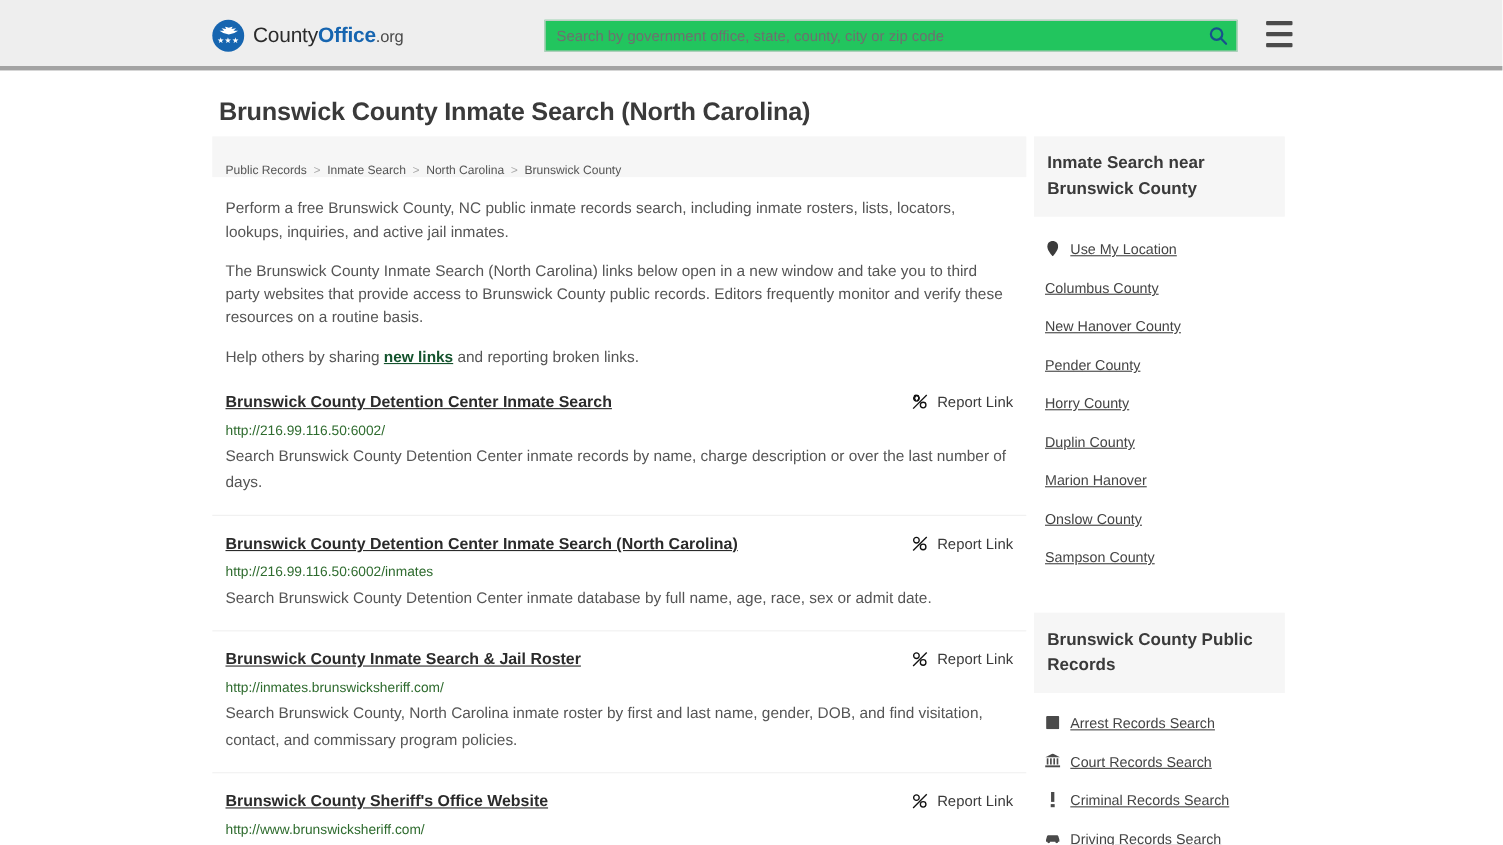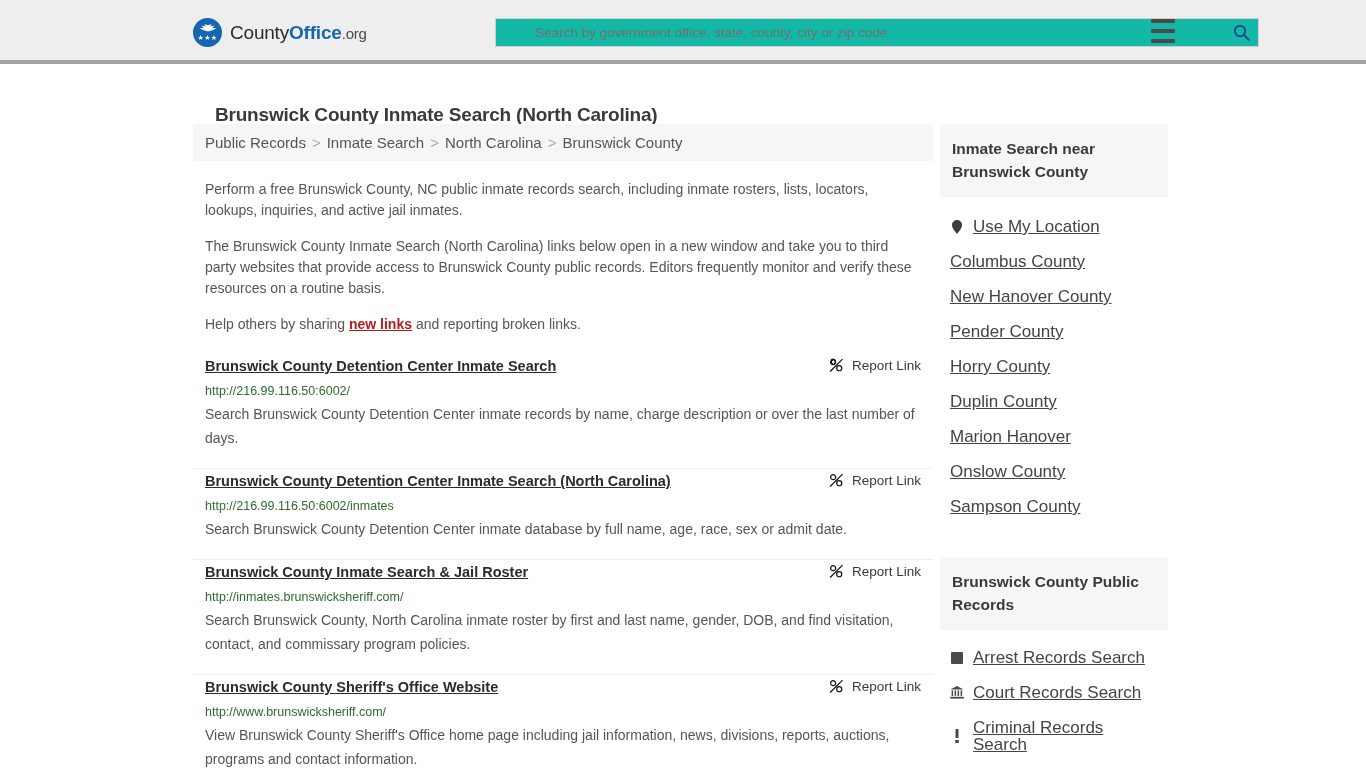--- a/index.html
+++ b/index.html
@@ -55,24 +55,24 @@
     color: #2b2b2b;
     white-space: nowrap;
   }
   #brand-text .b-office { color: #1665b0; font-weight: bold; }
   #brand-text .b-county { color: #2b2b2b; }
   #brand-text .b-org { color: #4a4a4a; font-size: 15px; }
 
   #search-wrap {
     position: absolute;
     left: 495px; top: 18px;
-    width: 764px; height: 29px;
-    background: #14b8a6;
+    width: 630px; height: 29px;
+    background: #22c55e;
     border: 1px solid #cfcfcf;
-    display: flex; align-items: center; padding-left: 29px;
+    display: flex; align-items: center;
   }
   #search-input {
     flex: 1;
     border: none; outline: none;
     height: 27px;
     padding: 0 10px;
     font-size: 13.5px;
     font-family: "Liberation Sans", sans-serif;
     color: #333;
     background: transparent;
@@ -105,40 +105,40 @@
   }
 
   
   #page {
     position: relative;
     width: 1366px;
   }
   #page-title {
     position: absolute;
     left: 199px; top: 24px;
-    font-size: 19px;
+    font-size: 23px;
     font-weight: bold;
     color: #3a3a3a;
     letter-spacing: -0.2px;
-    margin: 16px;
+    margin: 0;
     white-space: nowrap;
   }
 
   #content-col {
     position: absolute;
     left: 193px; top: 60px;
     width: 740px;
   }
 
   #breadcrumb {
     background: #f6f6f6;
     height: 37px;
-    display: flex; align-items: center;
+    display: flex; align-items: flex-end;
     padding-left: 12px;
-    font-size: 15px;
+    font-size: 11px;
     color: #555;
   }
   #breadcrumb a {
     color: #555;
     text-decoration: none;
   }
   #breadcrumb .sep {
     color: #a7a7a7;
     margin: 0 6px;
   }
@@ -147,33 +147,33 @@
     margin: 0;
     padding: 0 12px;
     font-size: 14px;
     line-height: 21px;
     color: #555555;
   }
   #intro-1 { margin-top: 18px; }
   #intro-2 { margin-top: 15px; }
   #intro-3 { margin-top: 15px; }
   #intro-3 a {
-    color: #b91c1c;
+    color: #14532d;
     font-weight: bold;
     text-decoration: underline;
   }
 
   #listings { margin-top: 22px; }
   .listing {
     padding: 0 12px 0 12px;
     position: relative;
   }
   .listing + .listing {
     border-top: 1px solid #f0f0f0;
-    padding-top: 3px;
+    padding-top: 17px;
     margin-top: 18px;
   }
   .listing-head {
     display: flex;
     align-items: flex-start;
     justify-content: space-between;
   }
   .listing-title {
     font-size: 14.5px;
     font-weight: bold;
@@ -217,24 +217,23 @@
     background: #f6f6f6;
     padding: 13px 12px 14px 12px;
     font-size: 15.5px;
     font-weight: bold;
     color: #3a3a3a;
     line-height: 23px;
   }
   .panel-list { margin-top: 12px; }
   .panel-item {
     display: flex;
-    align-items: center;
     gap: 9px;
     padding: 9px 10px;
-    font-size: 17px;
+    font-size: 13px;
     line-height: 17px;
   }
   .panel-item a, .panel-item .plabel {
     color: #444;
     text-decoration: underline;
     cursor: pointer;
   }
   .p-icon {
     width: 14px; height: 15px;
     flex: none;

